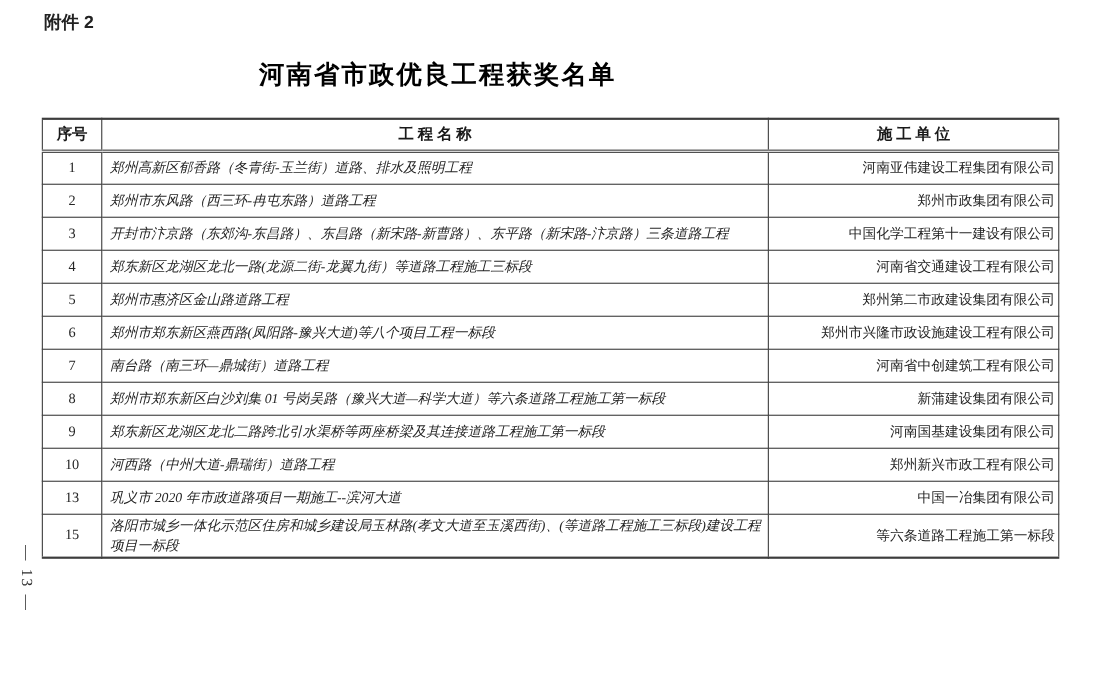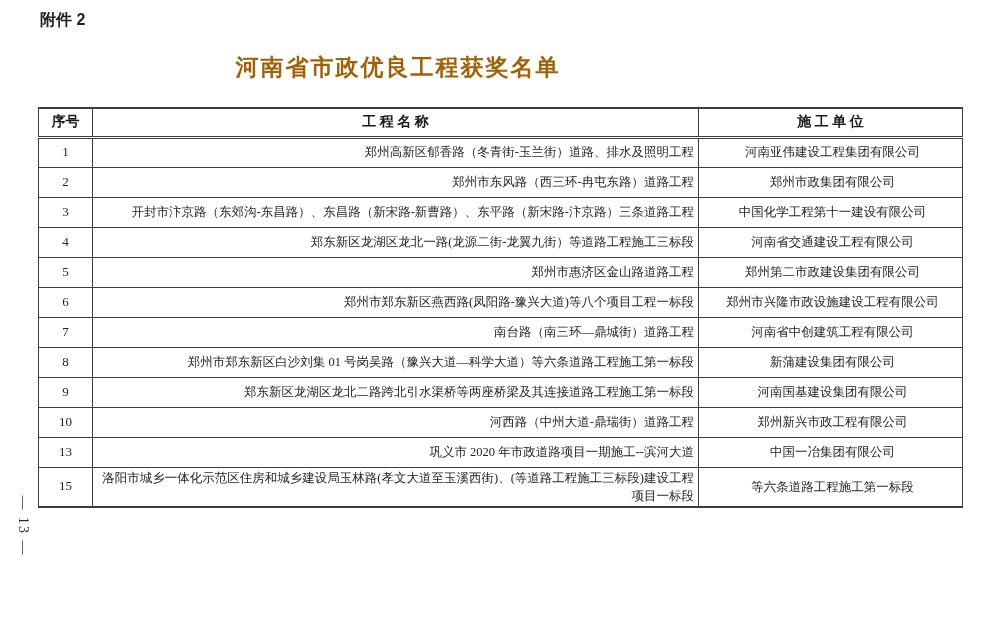--- a/index.html
+++ b/index.html
@@ -21,21 +21,21 @@
   }
   .doc-title {
     position: absolute;
     left: 0; top: 52px;
     width: 796px;
     text-align: center;
     font-family: "Liberation Sans", "DejaVu Sans", sans-serif;
     font-weight: bold;
     font-size: 23px;
     letter-spacing: 2px;
-    color: #a16207;
+    color: #000000;
   }
   .award-table {
     position: absolute;
     left: 38px; top: 107px;
     width: 924px;
     border-collapse: collapse;
     table-layout: fixed;
     padding-left: 44px;
   }
   .award-table, .award-table th, .award-table td {
@@ -63,25 +63,26 @@
     line-height: 1.45;
     vertical-align: middle;
     color: #242424;
     overflow: hidden;
   }
   .award-table td.no {
     text-align: center;
     font-size: 13px;
   }
   .award-table td.project {
-    text-align: right;
+    text-align: left;
     padding: 1px 4px 1px 7px;
+    font-style: italic;
   }
   .award-table td.contractor {
-    text-align: center;
+    text-align: right;
     padding: 1px 3px 1px 7px;
     font-size: 12.5px;
   }
   .page-number {
     position: absolute;
     left: -22px; top: 518px;
     width: 90px;
     text-align: center;
     font-size: 14px;
     letter-spacing: 2px;

